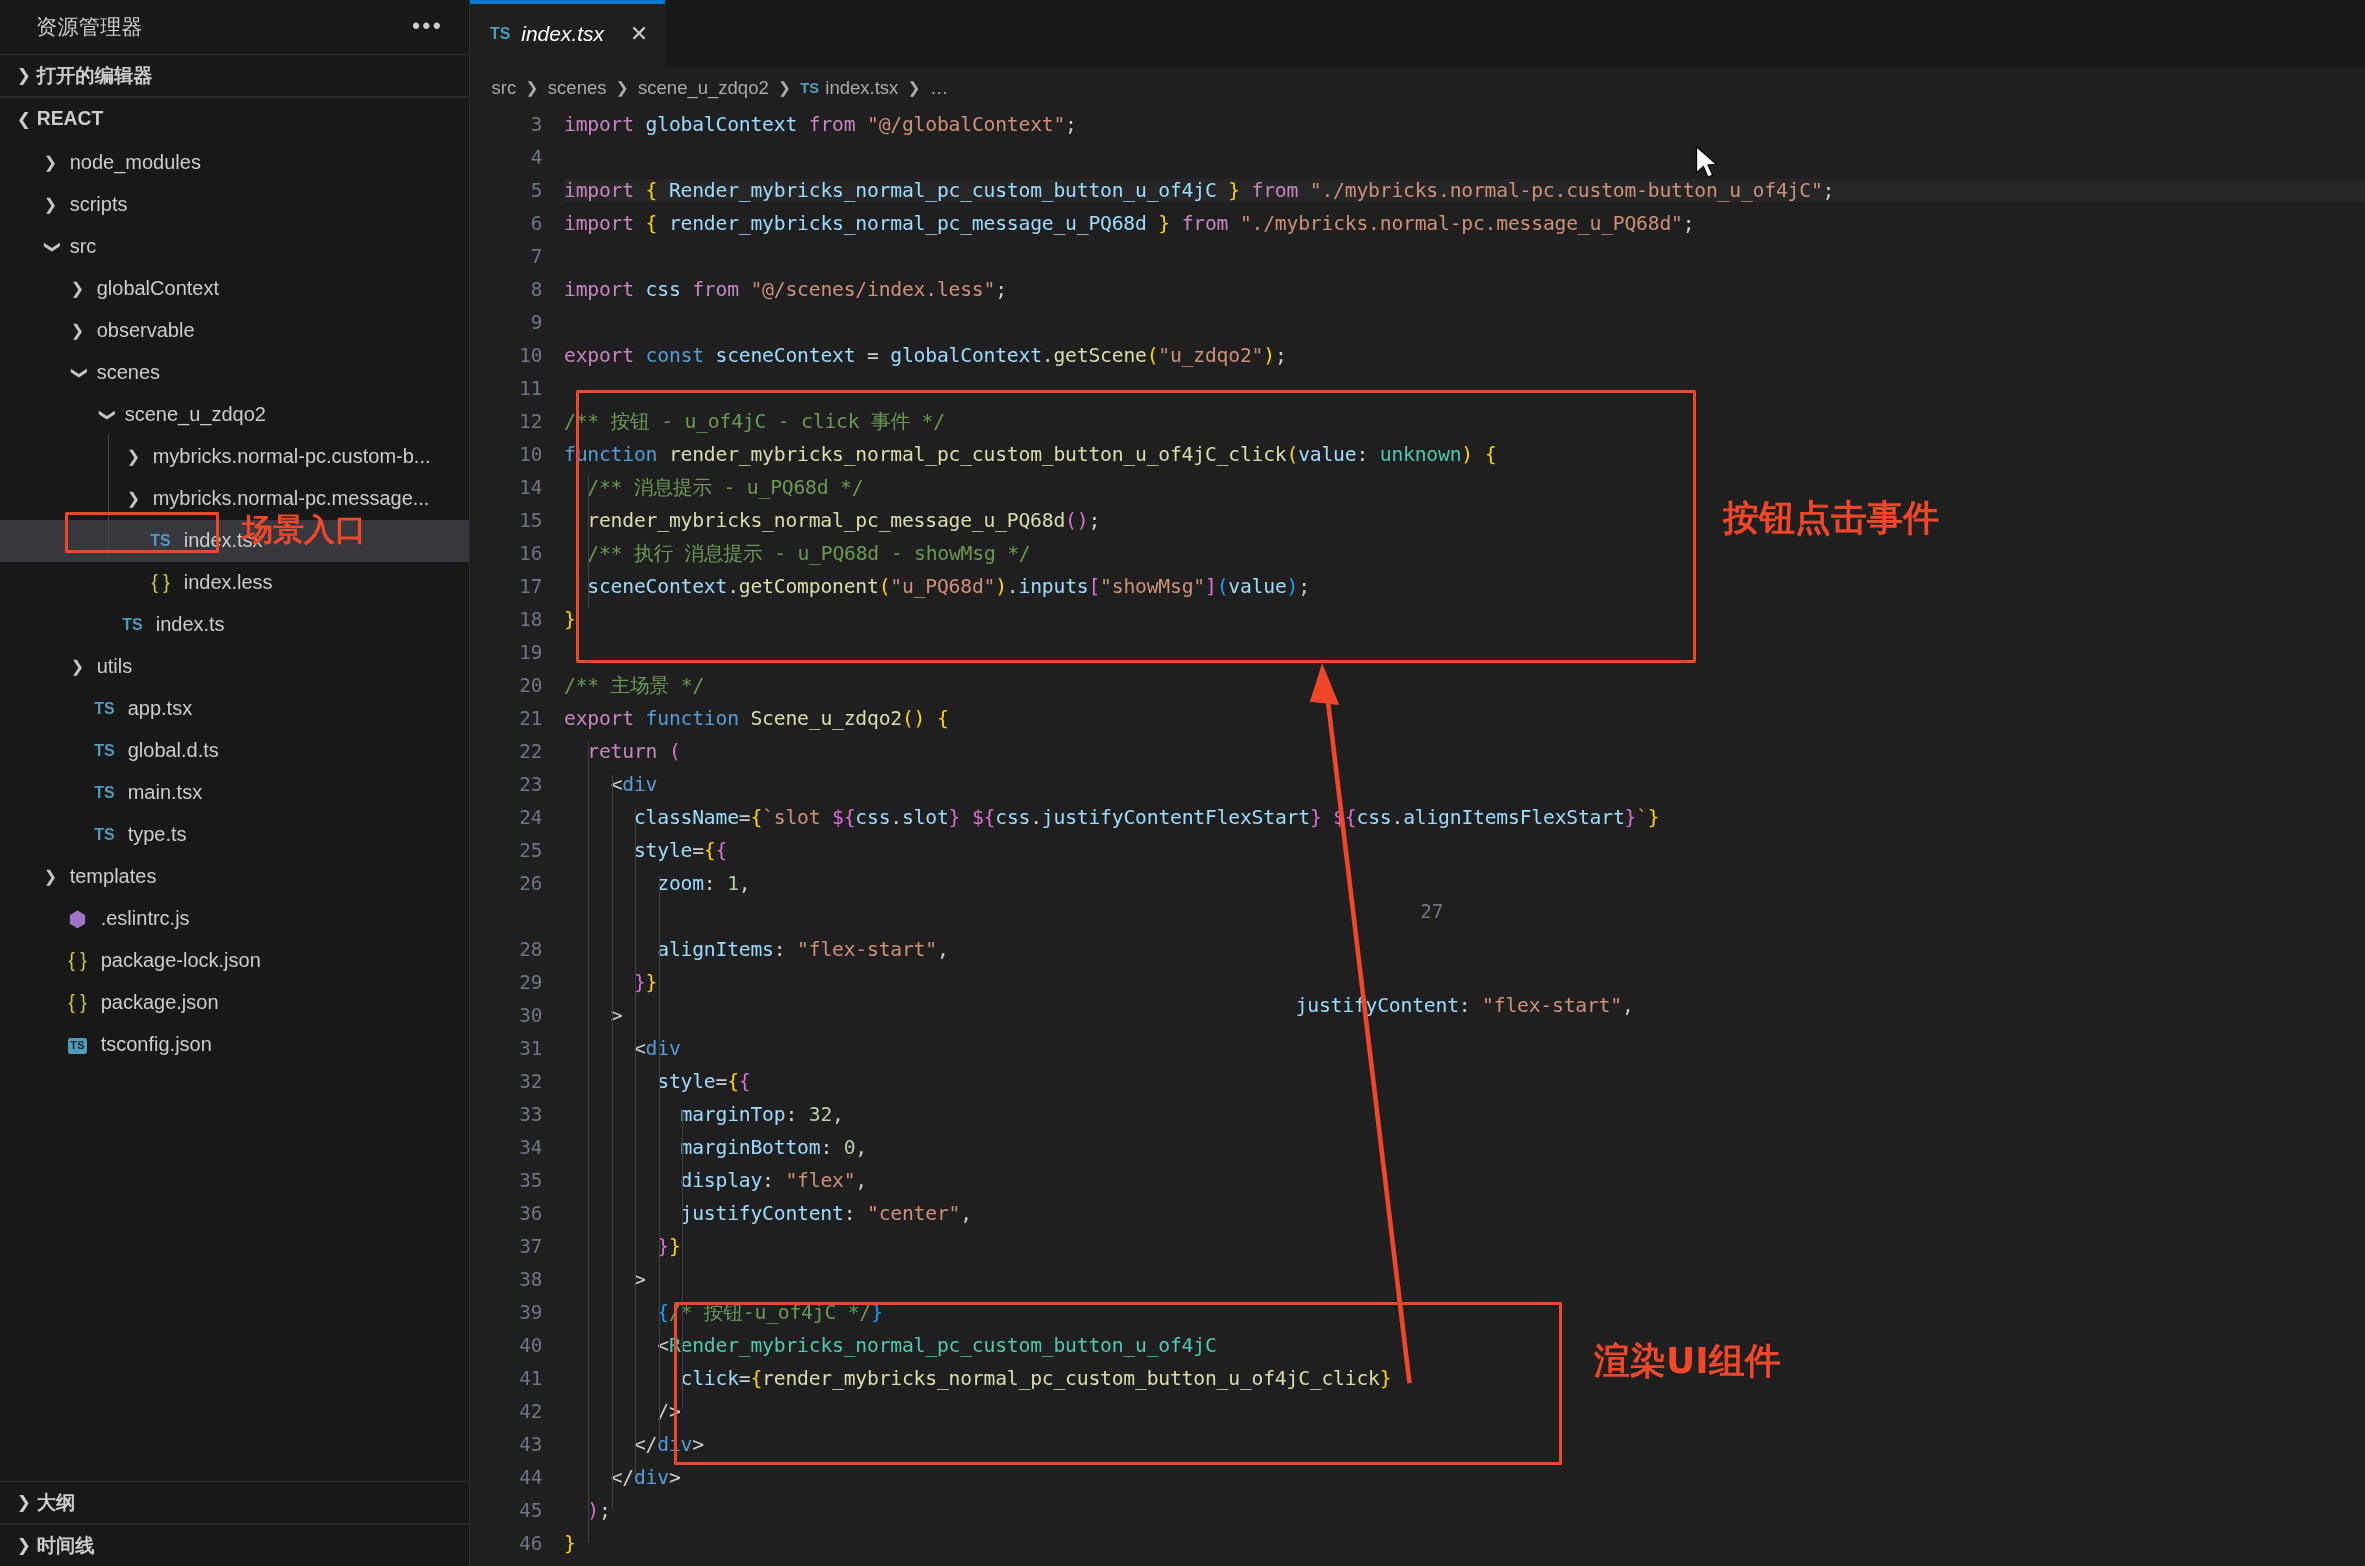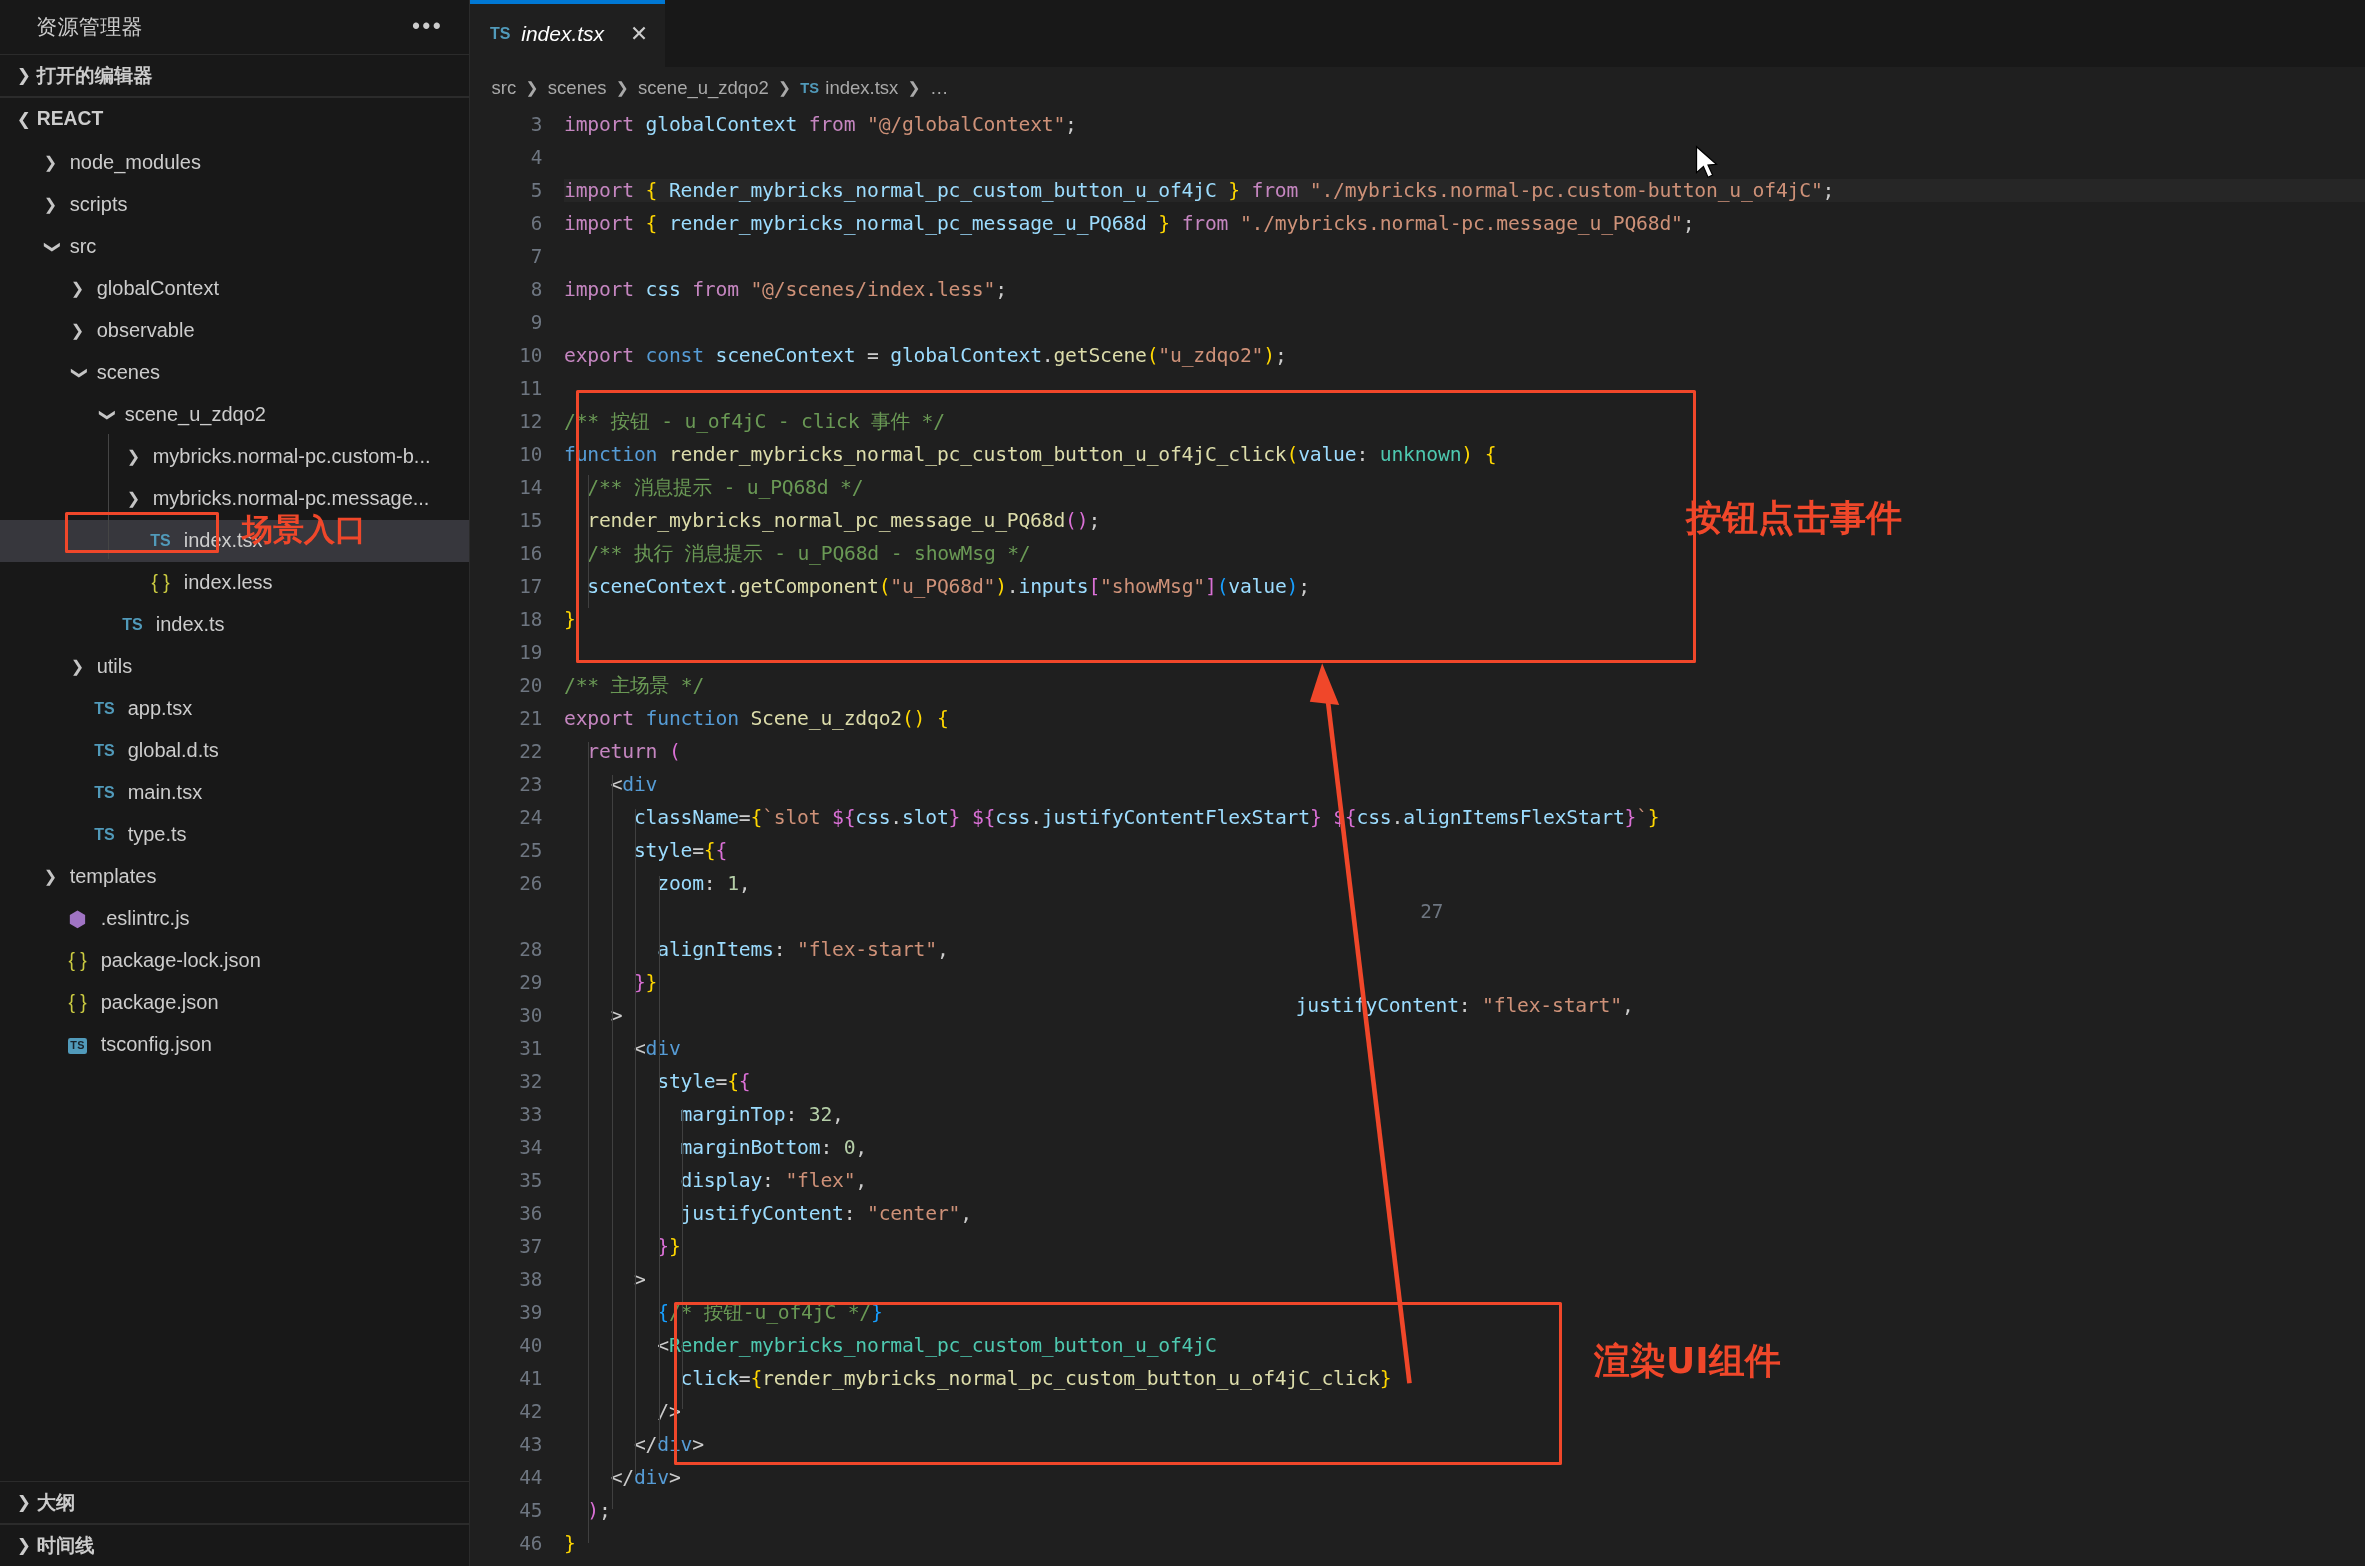--- a/index.html
+++ b/index.html
@@ -589,21 +589,21 @@
       </div>
 
   </div>
 
   <div class="anno-layer">
 
     <div class="anno-box" style="left:65px; top:512px; width:154px; height:41px;"></div>
     <div class="anno-text" style="left:242px; top:509px; font-size:31px;">场景入口</div>
 
     <div class="anno-box" style="left:576px; top:390px; width:1120px; height:273px;"></div>
-    <div class="anno-text" style="left:1686px; top:494px; font-size:36px;">按钮点击事件</div>
+    <div class="anno-text" style="left:1723px; top:494px; font-size:36px;">按钮点击事件</div>
 
     <div class="anno-box" style="left:674px; top:1302px; width:888px; height:163px;"></div>
     <div class="anno-text" style="left:1594px; top:1337px; font-size:36px;">渲染UI组件</div>
 
     <svg class="cursor-arrow" style="left:1282px; top:657px; width:170px; height:734px;" viewBox="0 0 220 950">
       <line x1="165" y1="940" x2="58" y2="45" stroke="#f0472a" stroke-width="6"></line>
       <polygon points="52,8 74,62 36,58" fill="#f0472a"></polygon>
     </svg>
 
     <svg class="cursor-arrow" style="left:1695px; top:145px; width:26px; height:37px;" viewBox="0 0 34 48">

